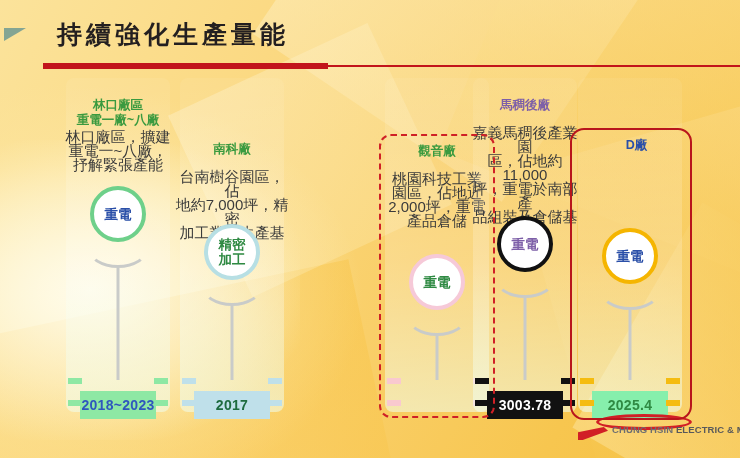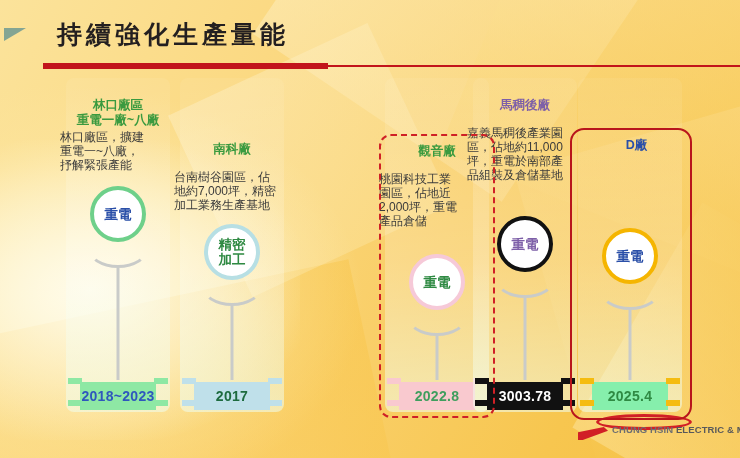--- a/index.html
+++ b/index.html
@@ -69,22 +69,22 @@
     position:absolute; left:0; top:0; width:104px; height:334px;
     border-radius: 8px;
     background: linear-gradient(180deg, rgba(255,255,255,.06) 0%, rgba(255,255,255,.22) 55%, rgba(240,255,240,.55) 100%);
   }
   .head {
     position:absolute; left:-8px; width:120px; text-align:center;
     font-size:12.5px; font-weight:700; line-height:15px;
     white-space:pre-line;
   }
   .desc {
-    position:absolute; left:-6px; width:116px; 
-    font-size:12px; color:#3b3b3b; line-height:14px;
+    position:absolute; left:-6px; width:116px; text-align:center;
+    font-size:15px; color:#3b3b3b; line-height:14px;
     white-space:pre-line;
   }
 
   
   .goblet { position:absolute; left:0; width:104px; }
   .circle {
     position:absolute; left:50%; transform:translateX(-50%);
     width:56px; height:56px; border-radius:50%;
     background:#ffffff;
     display:flex; align-items:center; justify-content:center;
@@ -102,21 +102,21 @@
     border-bottom-right-radius:40px 26px;
   }
   .stem {
     position:absolute; left:50%; transform:translateX(-50%);
     width:3px; background:#c9cbc9;
   }
 
   
   .chip { position:absolute; left:2px; width:100px; height:28px; }
   .chip .bar {
-    position:absolute; left:12px; top:4px; width:76px; height:28px;
+    position:absolute; left:12px; top:13px; width:76px; height:28px;
     display:flex; align-items:center; justify-content:center;
     font-size:14px; font-weight:700; letter-spacing:.3px;
   }
   .chip .cap { position:absolute; top:0; width:14px; height:28px; }
   .chip .cap.l { left:0; }
   .chip .cap.r { right:0; }
   .chip .cap i {
     position:absolute; left:0; width:14px; height:6px; display:block;
   }
   .chip .cap i.t { top:0; }
@@ -223,21 +223,20 @@
       <div class="desc" style="top: 94px;">桃園科技工業
 園區，佔地近
 2,000坪，重電
 產品倉儲</div>
       <div class="goblet">
         <div class="circle" style="top: 176px; border: 4px solid rgb(246, 201, 216); color: rgb(47, 138, 67); white-space: pre-line;">重電</div>
         <div class="cup" style="top: 232px;"></div>
         <div class="stem" style="top: 258px; height: 44px;"></div>
       </div>
       <div class="chip" style="top: 300px;">
-        <div class="bar" style="background: rgb(249, 201, 207); color: rgb(63, 158, 94);">2022.8</div>
         <div class="cap l">
           <i class="t" style="background: rgb(249, 201, 207);"></i>
           <i class="b" style="background: rgb(249, 201, 207);"></i>
         </div>
         <div class="cap r">
           <i class="t" style="background: rgb(249, 201, 207);"></i>
           <i class="b" style="background: rgb(249, 201, 207);"></i>
         </div>
       </div>
     </div>

